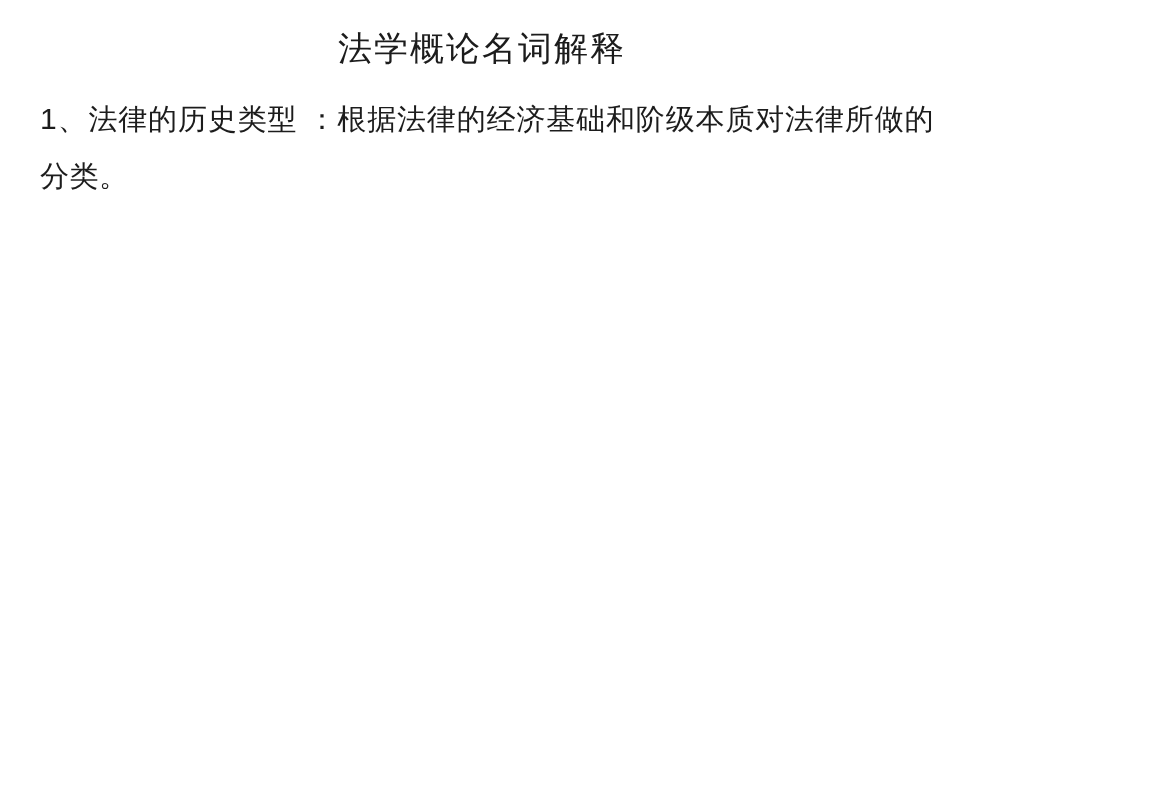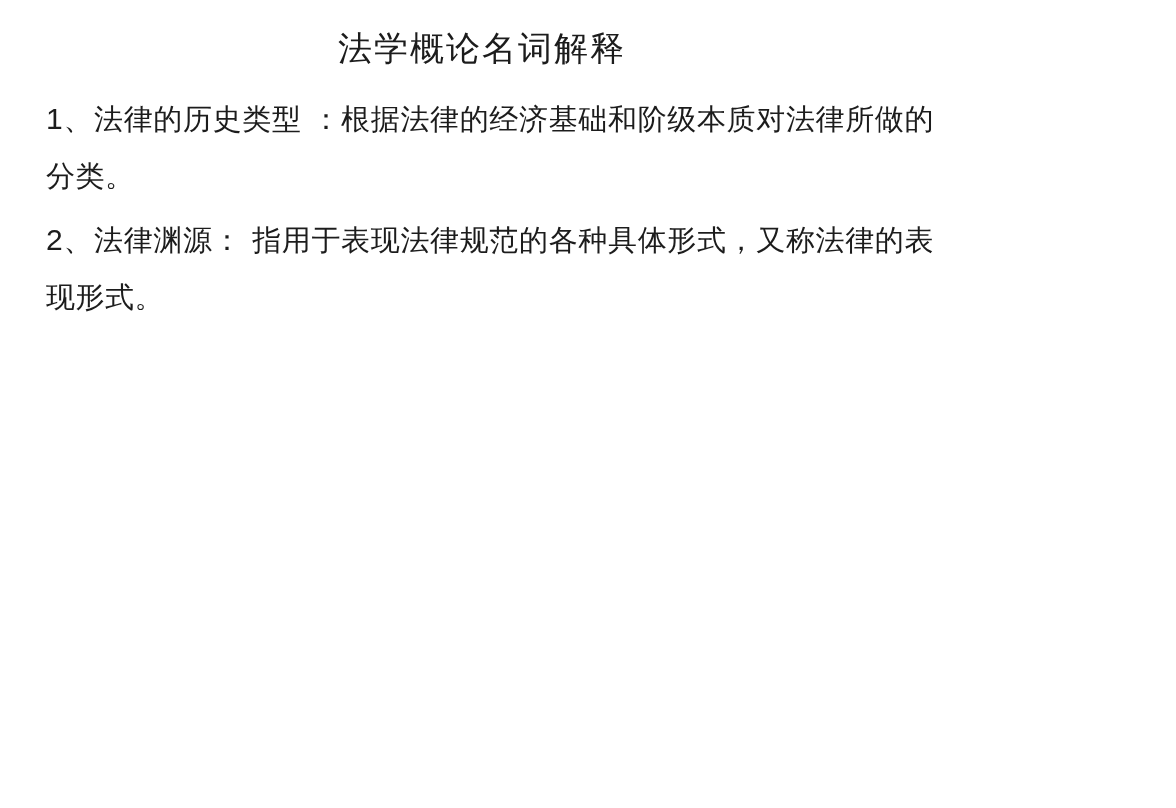--- a/index.html
+++ b/index.html
@@ -21,36 +21,35 @@
     text-align: center;
     font-size: 34px;
     font-weight: 400;
     letter-spacing: 2px;
     margin: 8px 0 20px 0;
     line-height: 1.3;
   }
   .para {
     font-size: 29px;
     line-height: 57px;
-    margin: 0 0 6px 16px;
+    margin: 0 0 6px 10px;
     text-align: justify;
     letter-spacing: 0.5px;
   }
   .para .num {
     font-family: "Liberation Sans", "DejaVu Sans", sans-serif;
     font-size: 30px;
   }
 </style>
 </head>
 <body>
 
 <div class="page">
 
   <h1 class="doc-title">法学概论名词解释</h1>
 
   <p class="para"><span class="num">1、</span><span>法律的历史类型 ：根据法律的经济基础和阶级本质对法律所做的分类。</span></p>
 
-  <p class="para"><span class="num">2、</span><span>法律渊源： 指用于表现法律规范的各种具体形式，又称法律的表现形式。</span></p>
 
 
 
 
 </div>
 
 </body></html>

